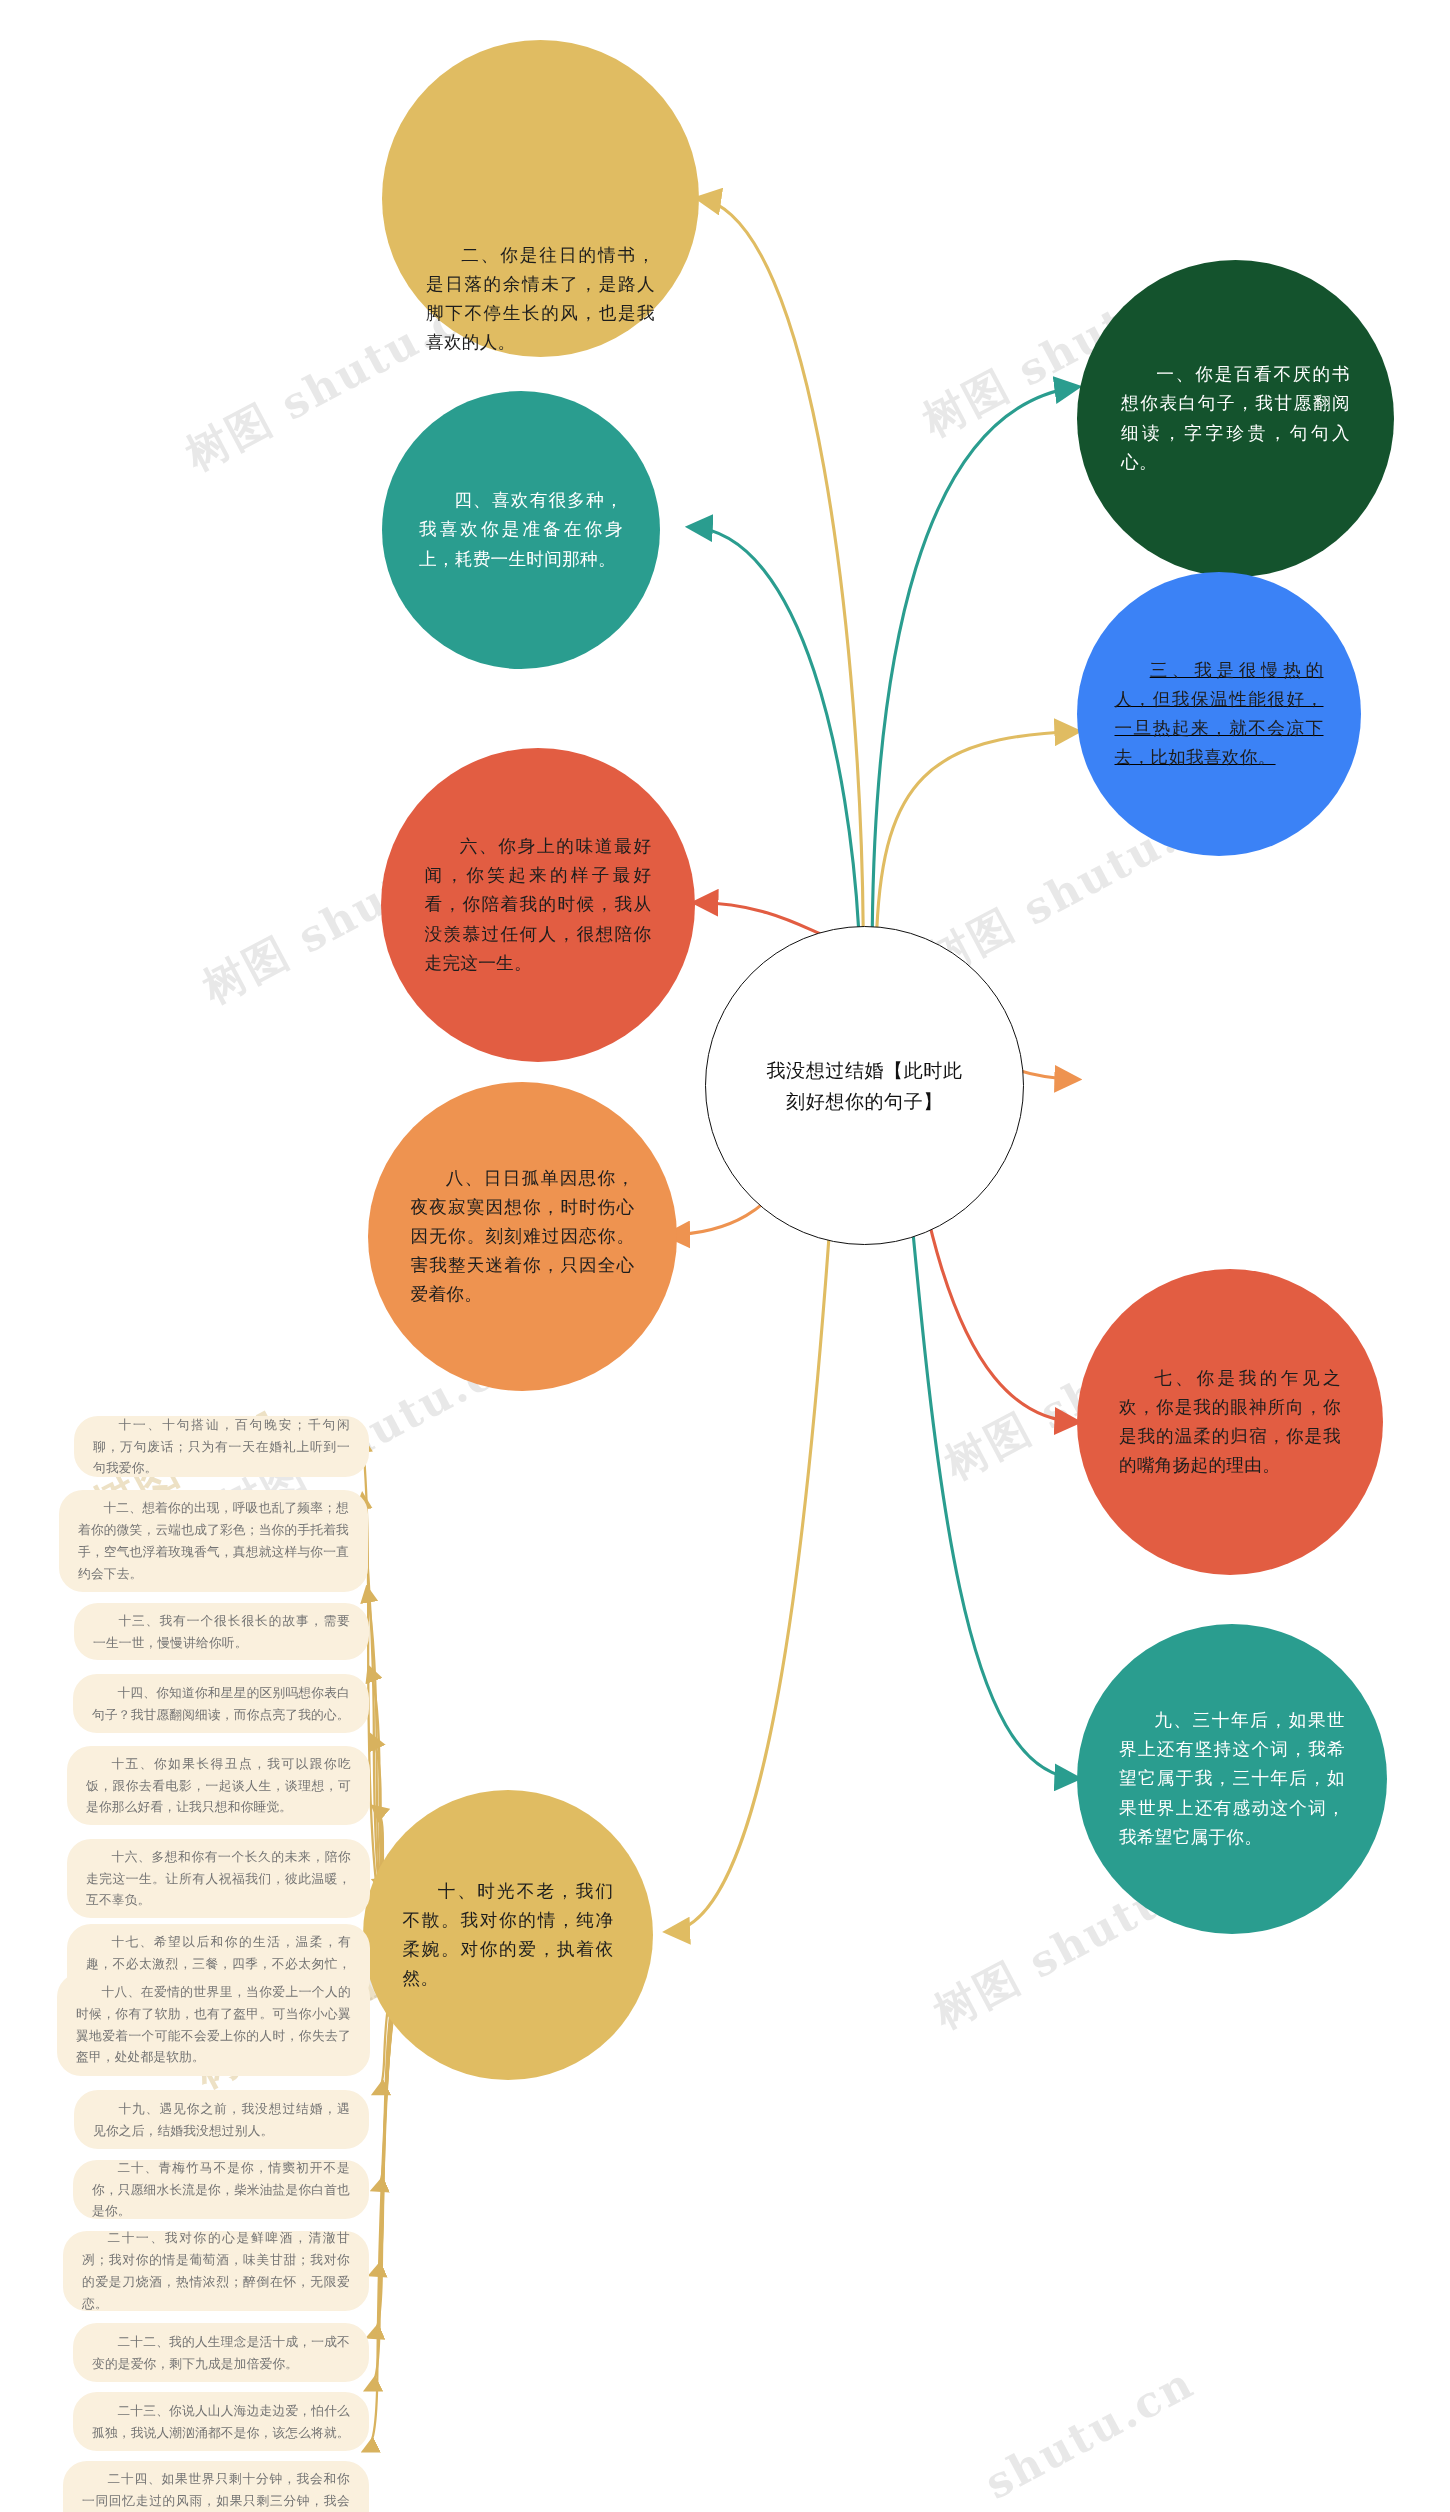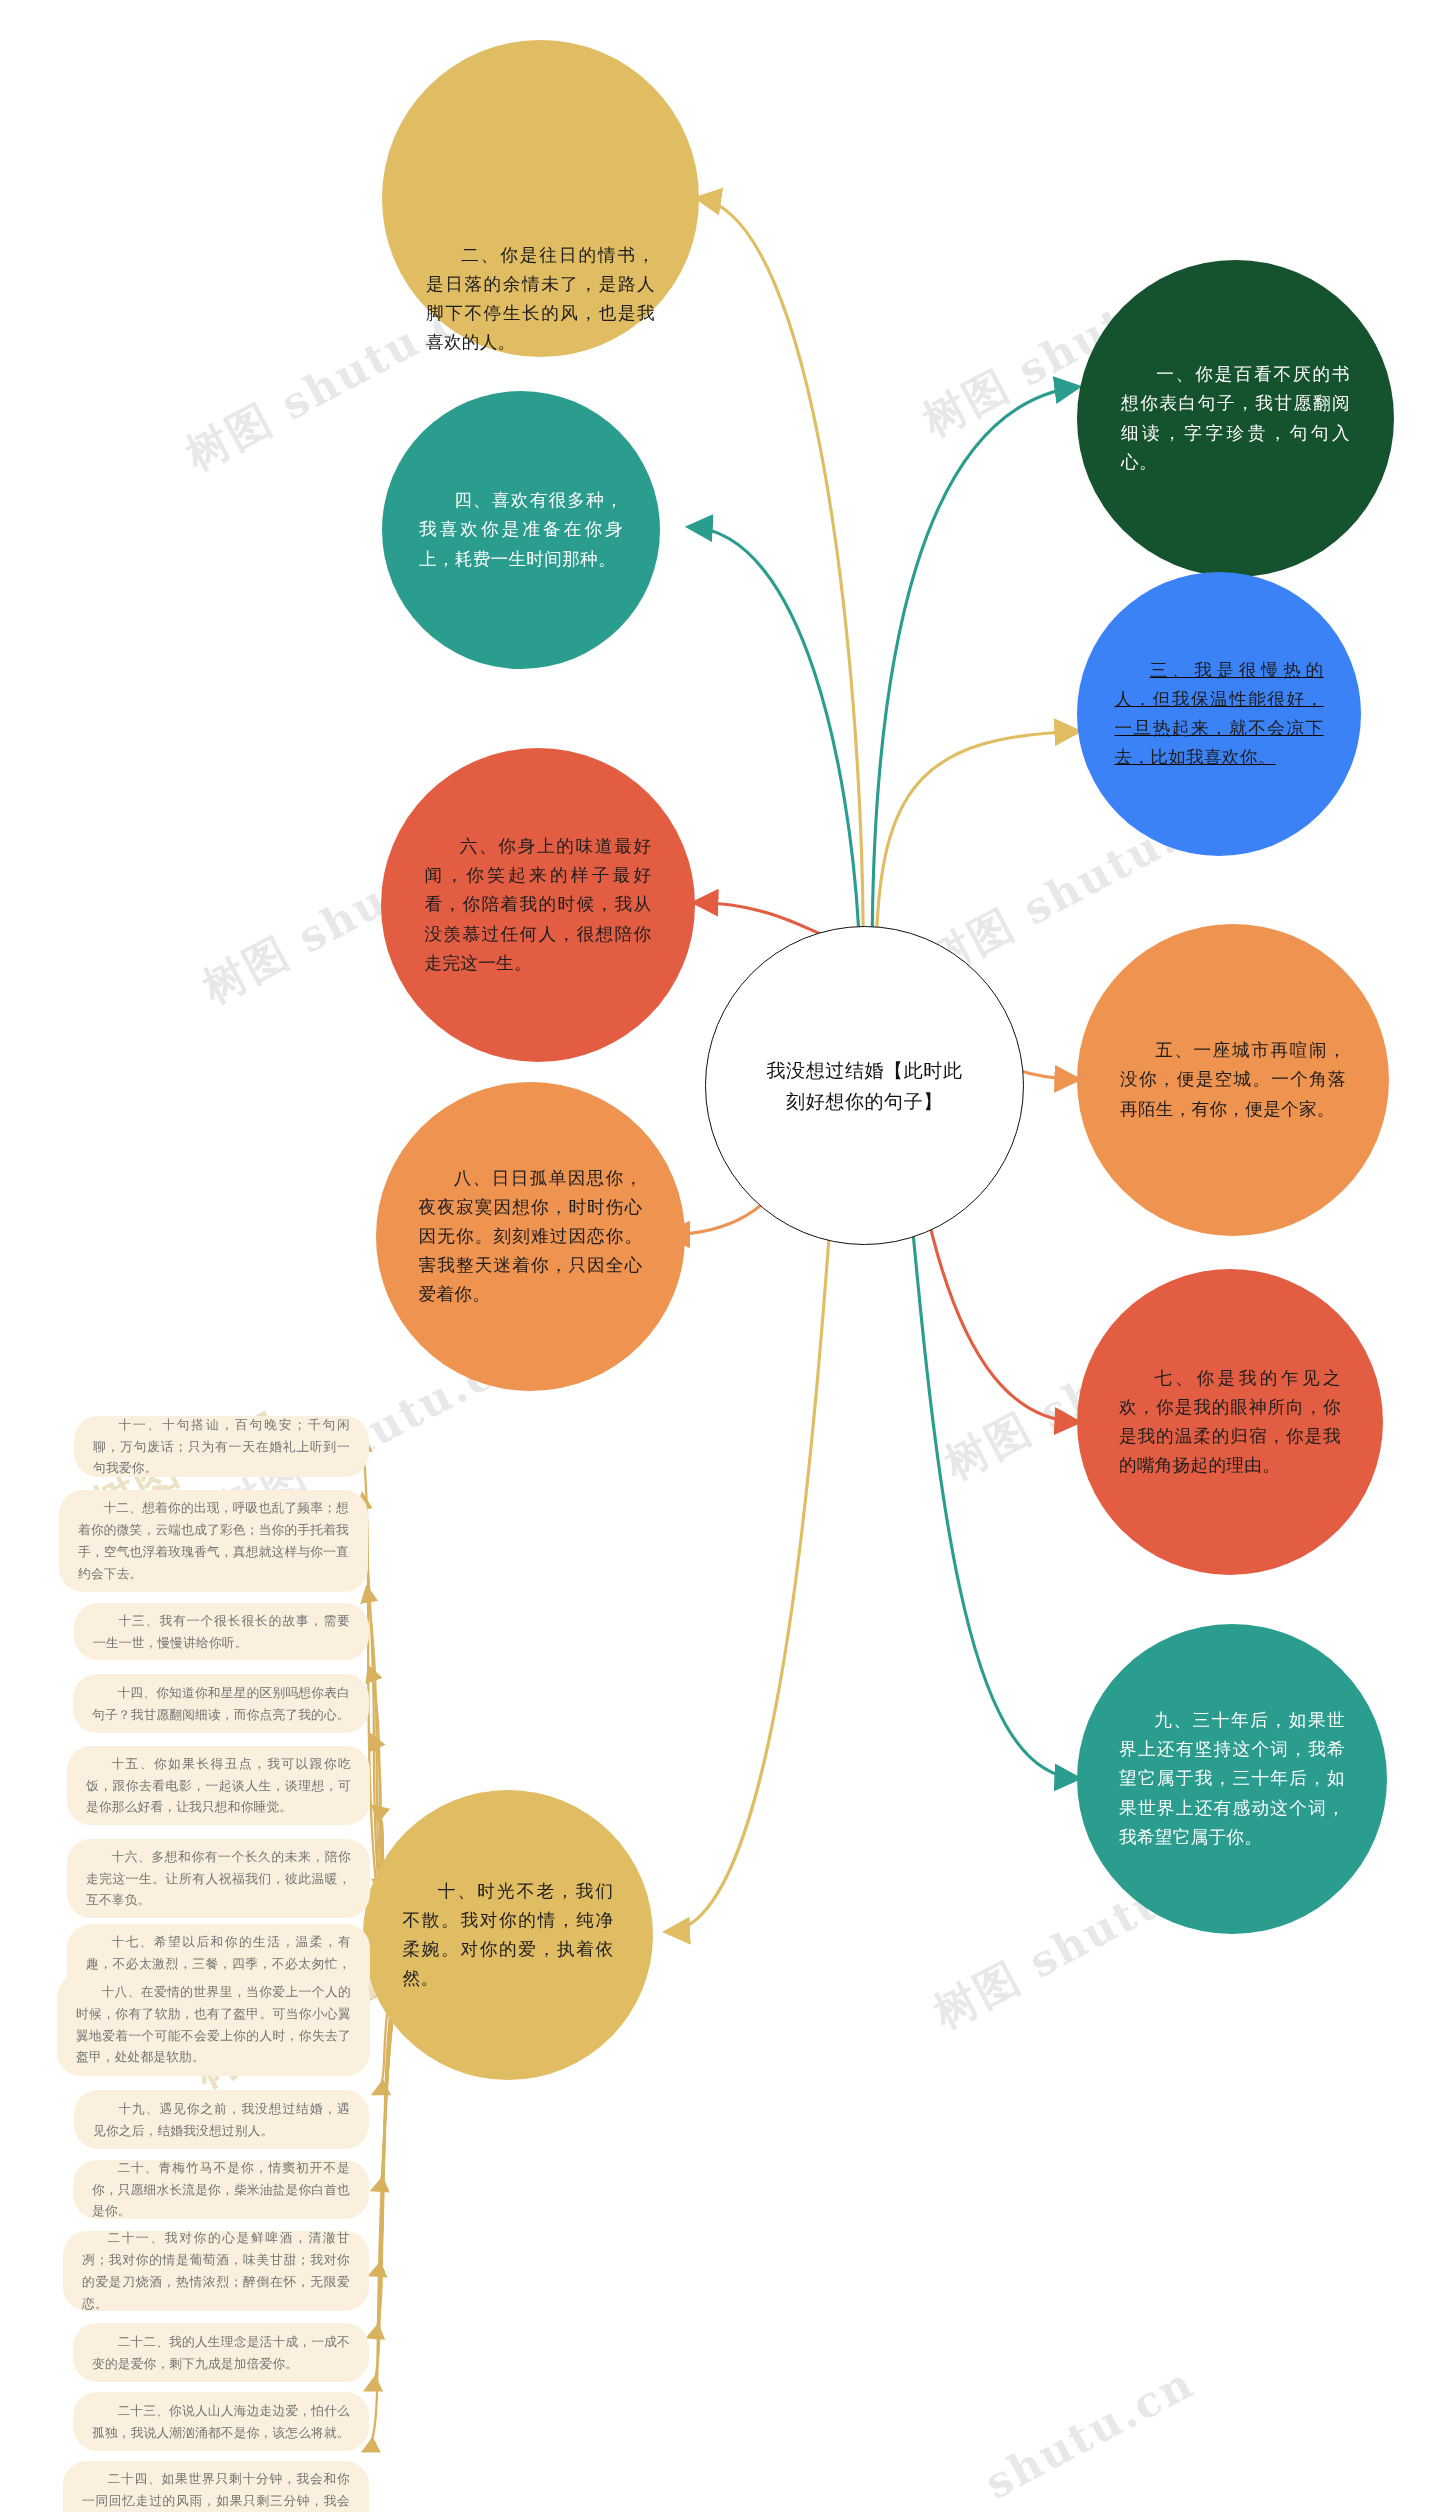--- a/index.html
+++ b/index.html
@@ -113,33 +113,30 @@
   </div>
 
   <div class="node dark" style="left:1077px;top:572px;width:284px;height:284px;background:#3b82f6;text-decoration:underline;">
     <div class="txt" style="width:209px;">三、我是很慢热的人，但我保温性能很好，一旦热起来，就不会凉下去，比如我喜欢你。</div>
   </div>
 
   <div class="node light" style="left:382px;top:391px;width:278px;height:278px;background:#2a9d8f;">
     <div class="txt" style="width:204px;">四、喜欢有很多种，我喜欢你是准备在你身上，耗费一生时间那种。</div>
   </div>
 
-  <div class="node dark" style="left:1077px;top:924px;width:312px;height:312px;background:#ee9350;">
-    <div class="txt" style="width:226px;">五、一座城市再喧闹，没你，便是空城。一个角落再陌生，有你，便是个家。</div>
-  </div>
 
   <div class="node dark" style="left:381px;top:748px;width:314px;height:314px;background:#e25d42;">
     <div class="txt" style="width:227px;">六、你身上的味道最好闻，你笑起来的样子最好看，你陪着我的时候，我从没羡慕过任何人，很想陪你走完这一生。</div>
   </div>
 
   <div class="node dark" style="left:1077px;top:1269px;width:306px;height:306px;background:#e25d42;">
     <div class="txt" style="width:222px;">七、你是我的乍见之欢，你是我的眼神所向，你是我的温柔的归宿，你是我的嘴角扬起的理由。</div>
   </div>
 
-  <div class="node dark" style="left:376px;top:1082px;width:309px;height:309px;background:#ee9350;">
+  <div class="node dark" style="left:368px;top:1082px;width:309px;height:309px;background:#ee9350;">
     <div class="txt" style="width:224px;">八、日日孤单因思你，夜夜寂寞因想你，时时伤心因无你。刻刻难过因恋你。害我整天迷着你，只因全心爱着你。</div>
   </div>
 
   <div class="node light" style="left:1077px;top:1624px;width:310px;height:310px;background:#2a9d8f;">
     <div class="txt" style="width:226px;">九、三十年后，如果世界上还有坚持这个词，我希望它属于我，三十年后，如果世界上还有感动这个词，我希望它属于你。</div>
   </div>
 
   <div class="node dark" style="left:363px;top:1790px;width:290px;height:290px;background:#e0bc62;">
     <div class="txt" style="width:211px;">十、时光不老，我们不散。我对你的情，纯净柔婉。对你的爱，执着依然。</div>
   </div>

